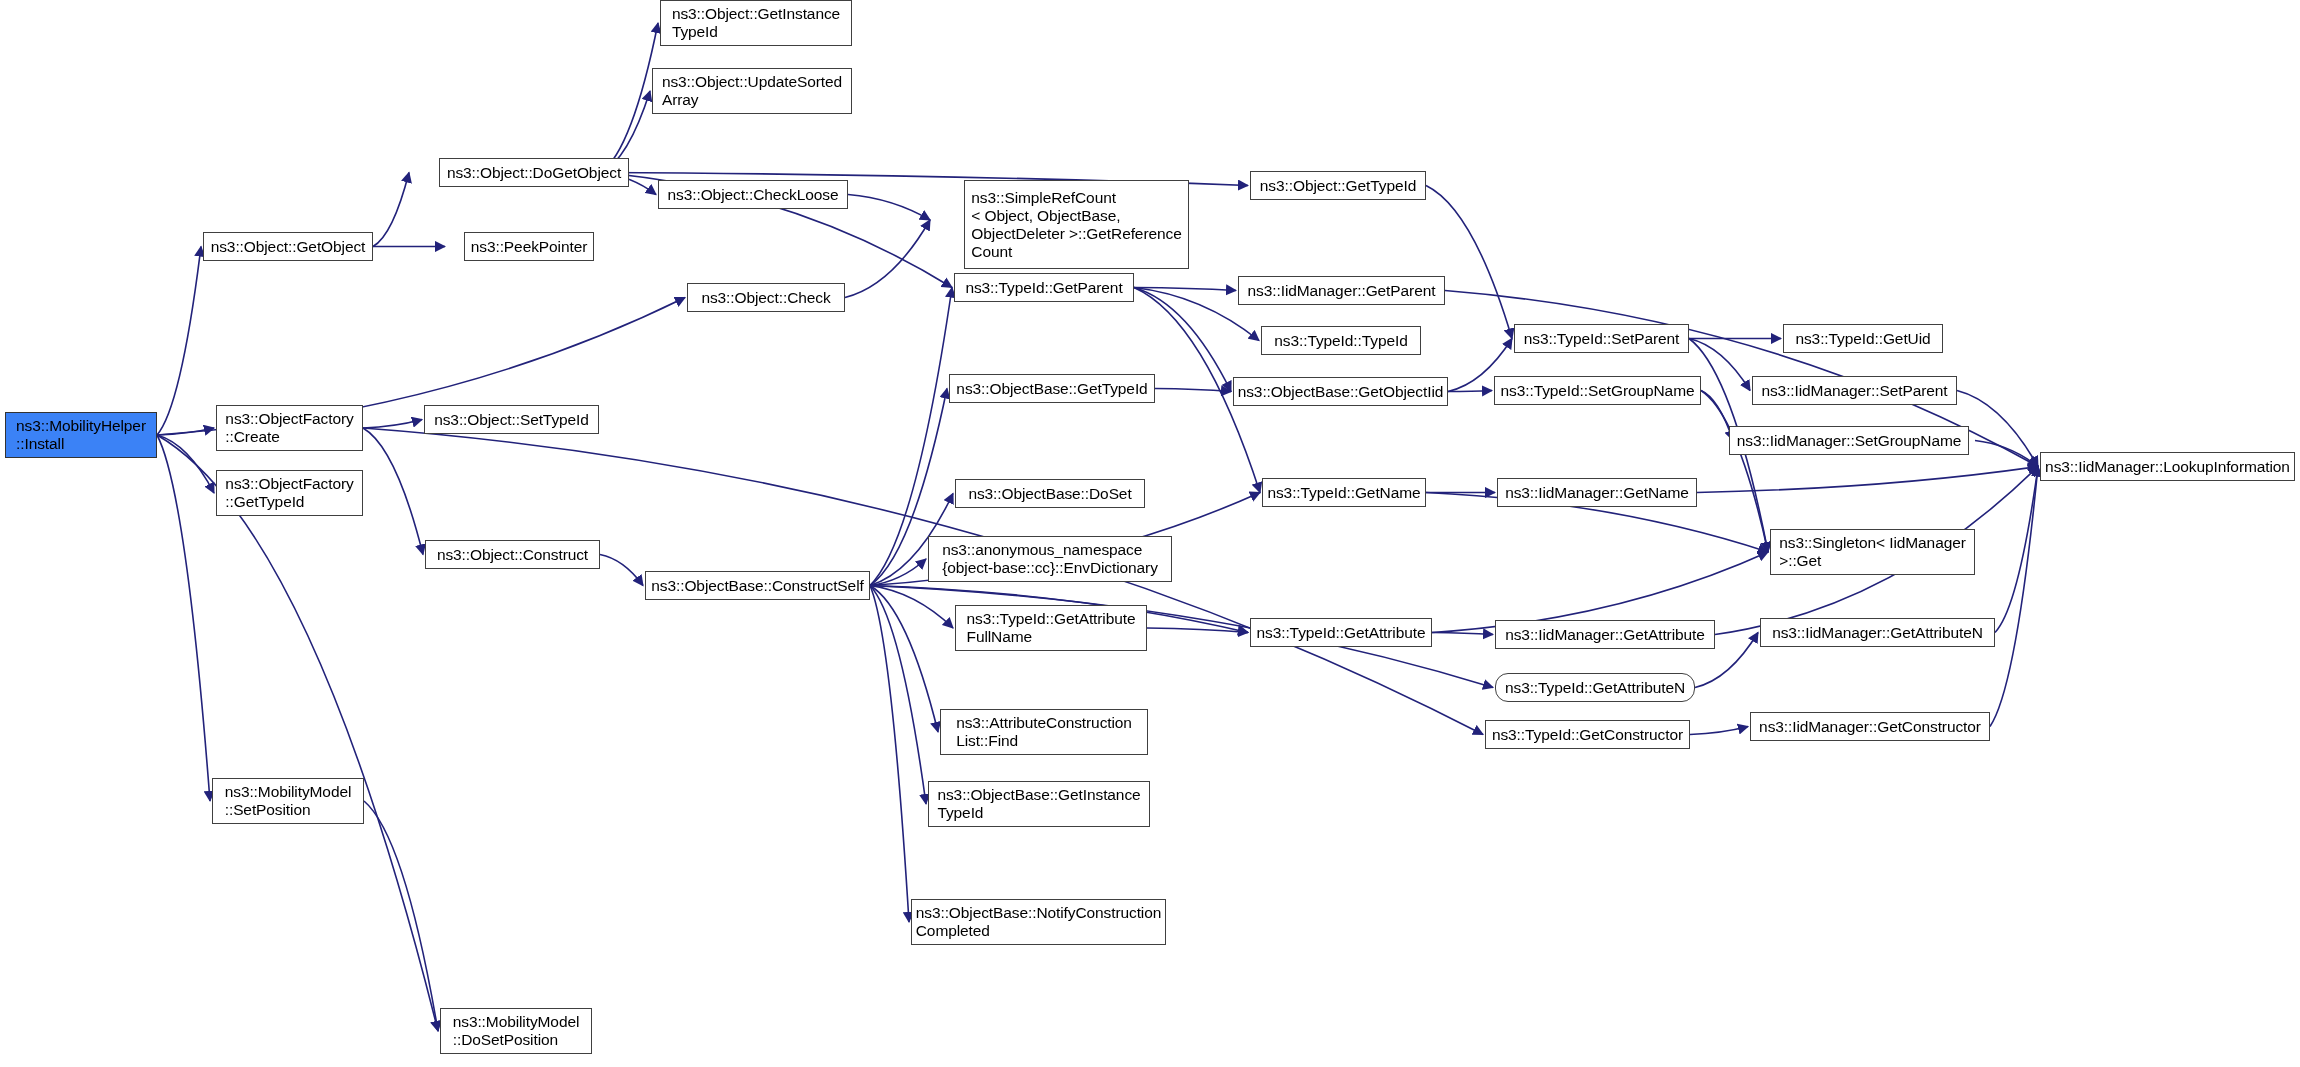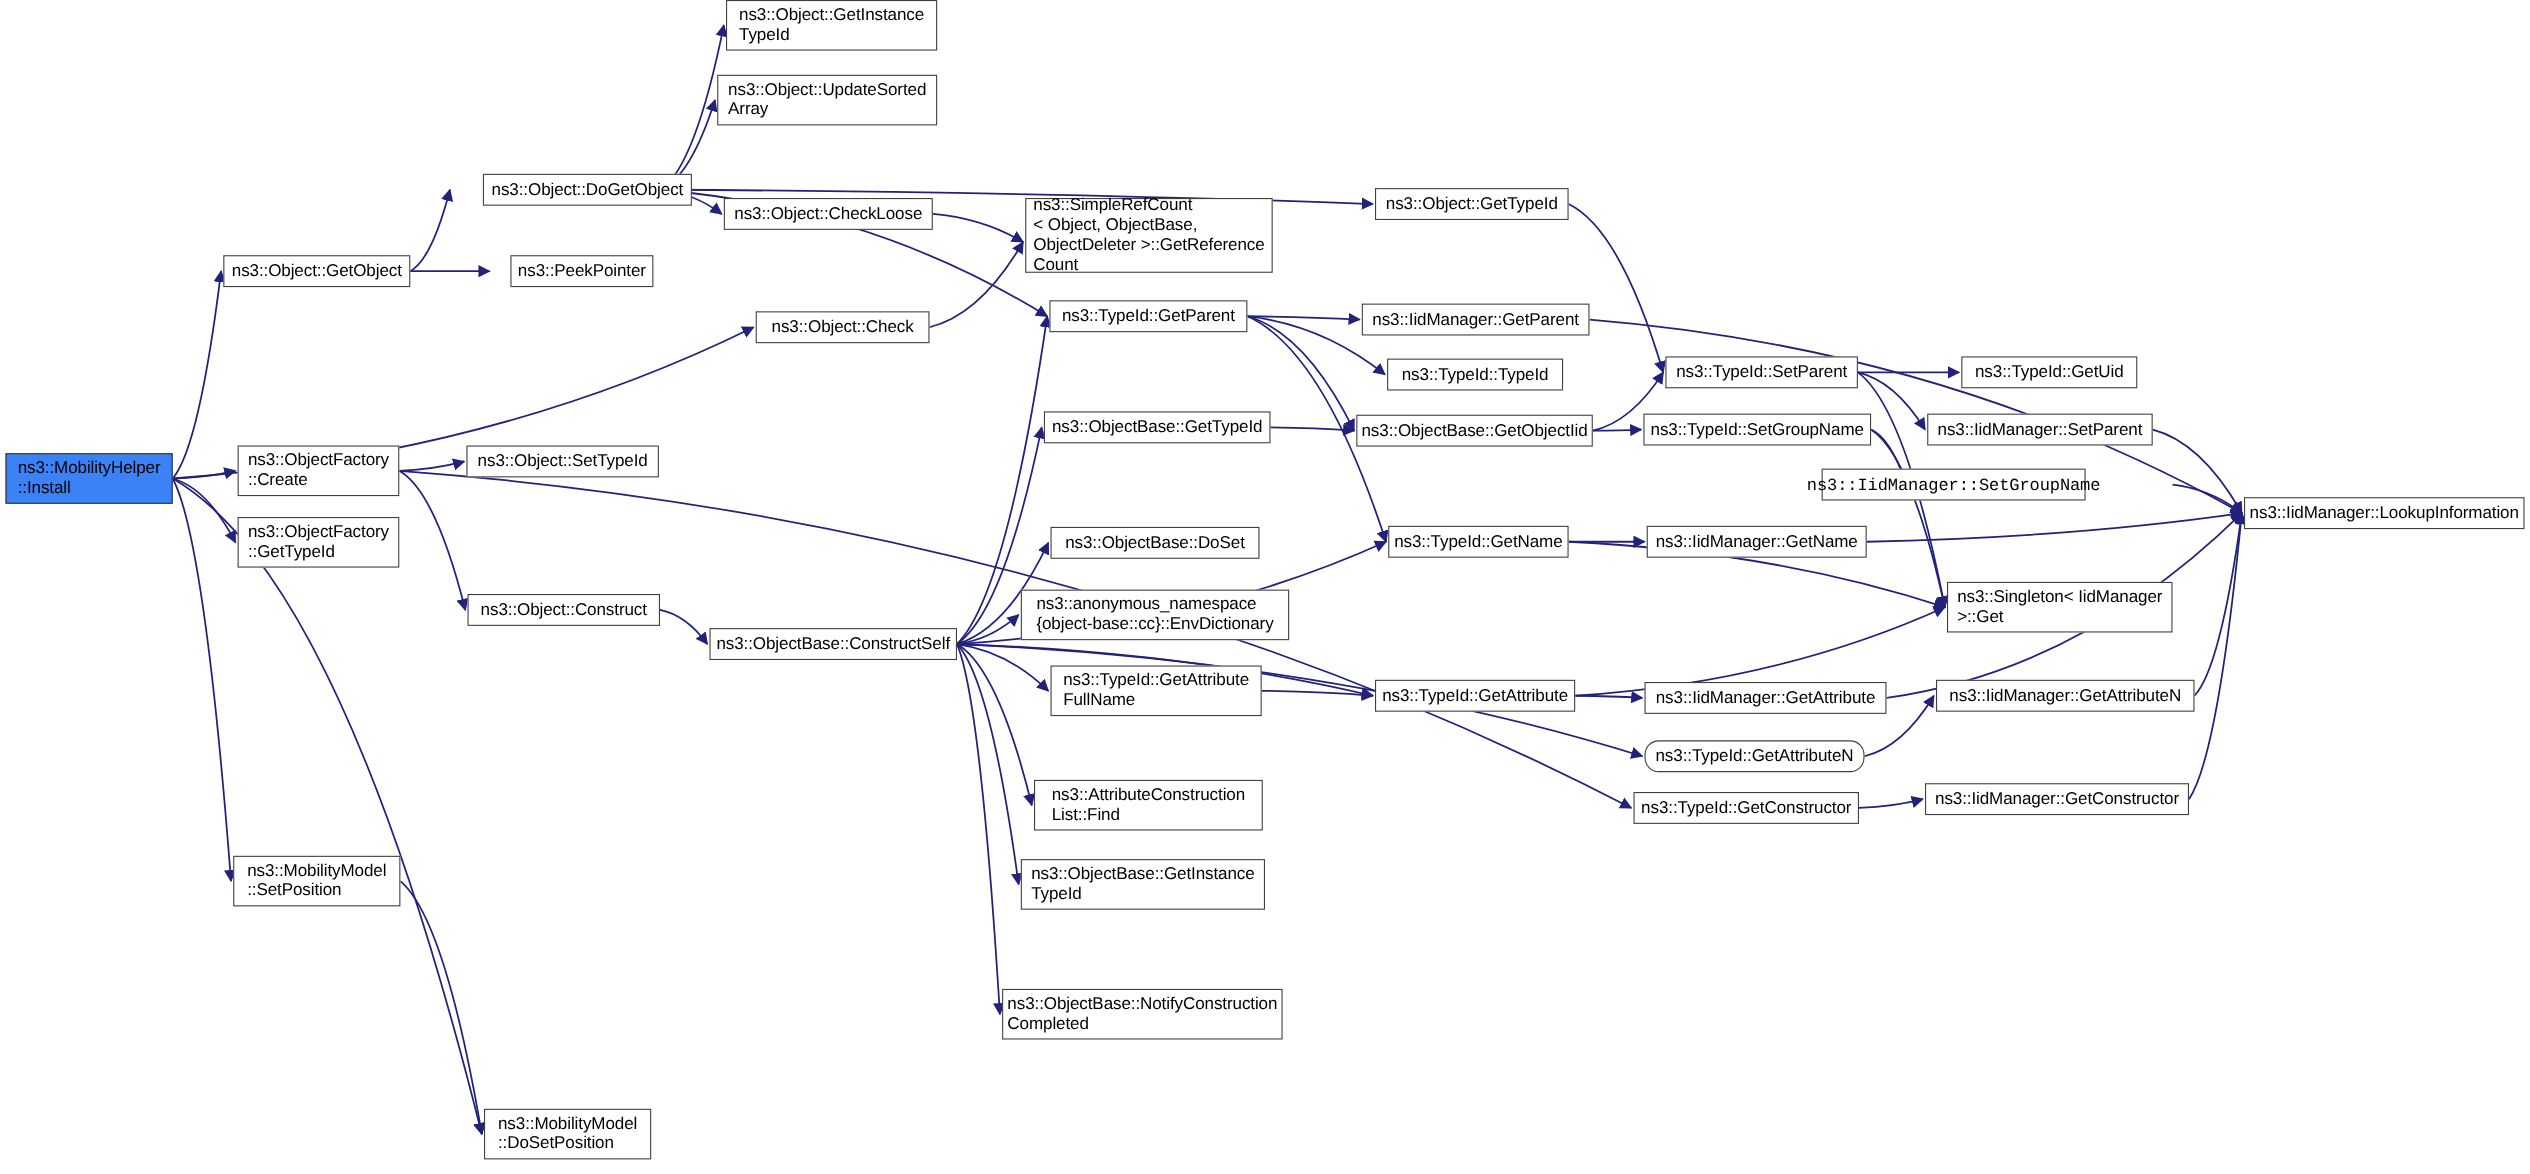--- a/index.html
+++ b/index.html
@@ -127,21 +127,21 @@
 ::SetPosition</div>
       <div class="node" style="left: 440px; top: 1008px; width: 152px; height: 46px;">ns3::MobilityModel
 ::DoSetPosition</div>
       <div class="node" style="left: 447px; top: 232px; width: 130px; height: 29px; margin-left: 17px;">ns3::PeekPointer</div>
       <div class="node" style="left: 411px; top: 158px; width: 190px; height: 29px; margin-left: 28px;">ns3::Object::DoGetObject</div>
       <div class="node" style="left: 424px; top: 405px; width: 175px; height: 29px;">ns3::Object::SetTypeId</div>
       <div class="node" style="left: 425px; top: 540px; width: 175px; height: 29px;">ns3::Object::Construct</div>
       <div class="node" style="left: 687px; top: 283px; width: 158px; height: 29px;">ns3::Object::Check</div>
       <div class="node" style="left: 658px; top: 180px; width: 190px; height: 29px;">ns3::Object::CheckLoose</div>
       <div class="node" style="left: 645px; top: 571px; width: 225px; height: 29px;">ns3::ObjectBase::ConstructSelf</div>
-      <div class="node" style="left: 932px; top: 180px; width: 225px; height: 68px;">ns3::SimpleRefCount
+      <div class="node" style="left: 964px; top: 180px; width: 225px; height: 89px;">ns3::SimpleRefCount
 &lt; Object, ObjectBase,
 ObjectDeleter &gt;::GetReference
 Count</div>
       <div class="node" style="left: 954px; top: 273px; width: 180px; height: 29px;">ns3::TypeId::GetParent</div>
       <div class="node" style="left: 949px; top: 374px; width: 206px; height: 29px;">ns3::ObjectBase::GetTypeId</div>
       <div class="node" style="left: 955px; top: 479px; width: 190px; height: 29px;">ns3::ObjectBase::DoSet</div>
       <div class="node" style="left: 928px; top: 536px; width: 244px; height: 46px;">ns3::anonymous_namespace
 {object-base::cc}::EnvDictionary</div>
       <div class="node" style="left: 955px; top: 605px; width: 192px; height: 46px;">ns3::TypeId::GetAttribute
 FullName</div>
@@ -162,20 +162,20 @@
       <div class="node" style="left: 1262px; top: 478px; width: 164px; height: 29px;">ns3::TypeId::GetName</div>
       <div class="node" style="left: 1250px; top: 618px; width: 182px; height: 29px;">ns3::TypeId::GetAttribute</div>
       <div class="node" style="left: 1514px; top: 324px; width: 175px; height: 29px;">ns3::TypeId::SetParent</div>
       <div class="node" style="left: 1494px; top: 376px; width: 207px; height: 29px;">ns3::TypeId::SetGroupName</div>
       <div class="node" style="left: 1497px; top: 478px; width: 200px; height: 29px;">ns3::IidManager::GetName</div>
       <div class="node" style="left: 1495px; top: 620px; width: 220px; height: 29px;">ns3::IidManager::GetAttribute</div>
       <div class="node" style="left: 1495px; top: 673px; width: 200px; height: 29px; border-radius: 13px;">ns3::TypeId::GetAttributeN</div>
       <div class="node" style="left: 1485px; top: 720px; width: 205px; height: 29px;">ns3::TypeId::GetConstructor</div>
       <div class="node" style="left: 1783px; top: 324px; width: 160px; height: 29px;">ns3::TypeId::GetUid</div>
       <div class="node" style="left: 1752px; top: 376px; width: 205px; height: 29px;">ns3::IidManager::SetParent</div>
-      <div class="node" style="left: 1656px; top: 426px; width: 240px; height: 29px; font-family: Liberation Mono, monospace;">ns3::IidManager::SetGroupName</div>
+      <div class="node" style="left: 1729px; top: 426px; width: 240px; height: 29px;">ns3::IidManager::SetGroupName</div>
       <div class="node" style="left: 1770px; top: 529px; width: 205px; height: 46px;">ns3::Singleton&lt; IidManager
 &gt;::Get</div>
       <div class="node" style="left: 1760px; top: 618px; width: 235px; height: 29px;">ns3::IidManager::GetAttributeN</div>
       <div class="node" style="left: 1750px; top: 712px; width: 240px; height: 29px;">ns3::IidManager::GetConstructor</div>
       <div class="node" style="left: 2040px; top: 452px; width: 255px; height: 29px;">ns3::IidManager::LookupInformation</div>
     </div>
 </div>
 
 </body></html>

